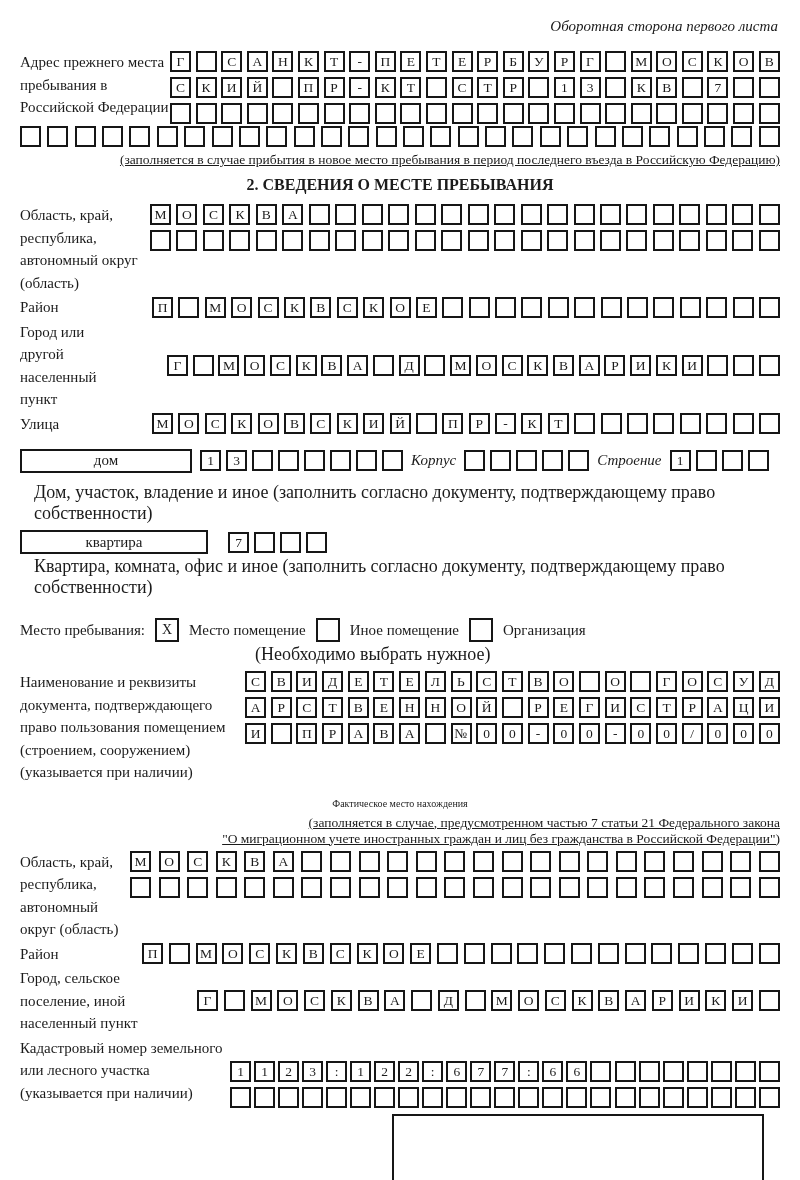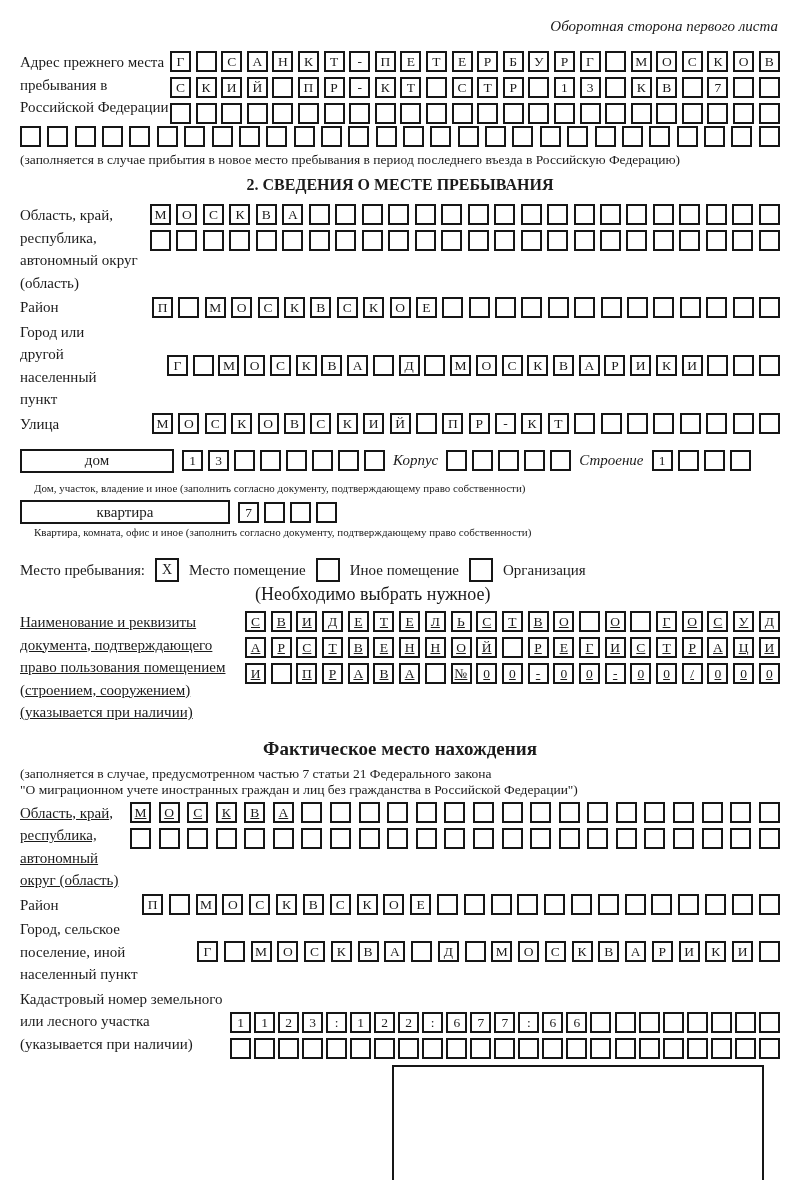--- a/index.html
+++ b/index.html
@@ -19,45 +19,45 @@
   .cell{
     flex:0 0 auto;width:21px;height:21px;box-sizing:border-box;
     border:2px solid #161616;text-align:center;
     font-size:13.5px;line-height:17px;overflow:hidden;
   }
   .cells:last-child{margin-bottom:0;}
 
   .w150{width:150px;} .w130{width:130px;} .w110{width:110px;}
   .w95{width:95px;}  .w85{width:85px;}  .w140{width:140px;} .w210{width:210px;} .w225{width:225px;}
 
-  .note-center{text-align:left;font-size:13.5px;margin:4px 0 2px;}
+  .note-center{text-align:right;font-size:13.5px;margin:4px 0 2px;text-decoration:underline;}
   .h2{text-align:center;font-weight:bold;font-size:16px;margin:8px 0 10px;}
-  .h3{text-align:center;font-weight:bold;font-size:19px;margin:14px 0 6px;}
-  .caption{font-size:11px;margin:2px 0 6px 14px;}
+  .h3{text-align:center;font-weight:normal;font-size:10px;margin:14px 0 6px;}
+  .caption{font-size:18px;margin:2px 0 6px 14px;}
 
   .boxfield{display:flex;align-items:center;margin:6px 0 2px;}
   .named-box{
     box-sizing:border-box;border:2px solid #161616;height:24px;
     display:flex;align-items:center;justify-content:center;font-size:15px;
   }
-  .named-box.dom{width:154px;margin-right:8px;}
-  .named-box.kv{width:210px;margin-right:8px;}
+  .named-box.dom{width:172px;margin-right:8px;}
+  .named-box.kv{width:188px;margin-right:20px;}
   .smallcells{display:flex;gap:5px;}
   .inline-lbl{font-size:15px;margin:11px 8px;font-style:italic;}
 
   .staytype{display:flex;align-items:center;gap:10px;margin:20px 0 0;}
   .checkbox{
     box-sizing:border-box;width:24px;height:24px;border:2px solid #161616;
     display:flex;align-items:center;justify-content:center;font-size:14px;
   }
   .opt-label{font-size:15px;}
   .stay-note{font-size:18px;margin:2px 0 6px 235px;}
 
   .stamp-wrap{margin-left:372px;width:388px;margin-top:6px;}
-  .stamp-box{box-sizing:border-box;width:372px;height:176px;border:2px solid #161616;} .mt6{margin-top:4px;text-decoration:underline;}
+  .stamp-box{box-sizing:border-box;width:372px;height:176px;border:2px solid #161616;} .mt6{margin-top:4px;}
 </style>
 </head>
 <body>
 
 <div class="page">
 
   <div class="hdr-right">Оборотная сторона первого листа</div>
 
   <div class="field">
     <div class="label w150">Адрес прежнего места пребывания в Российской Федерации</div>

